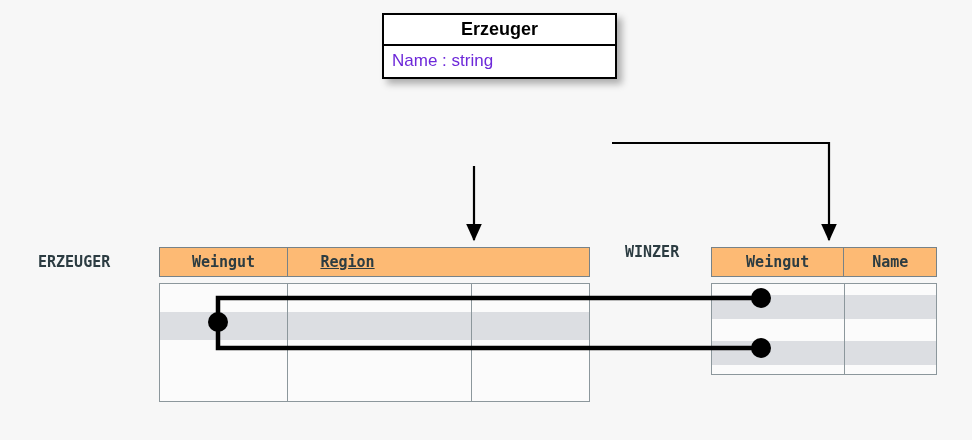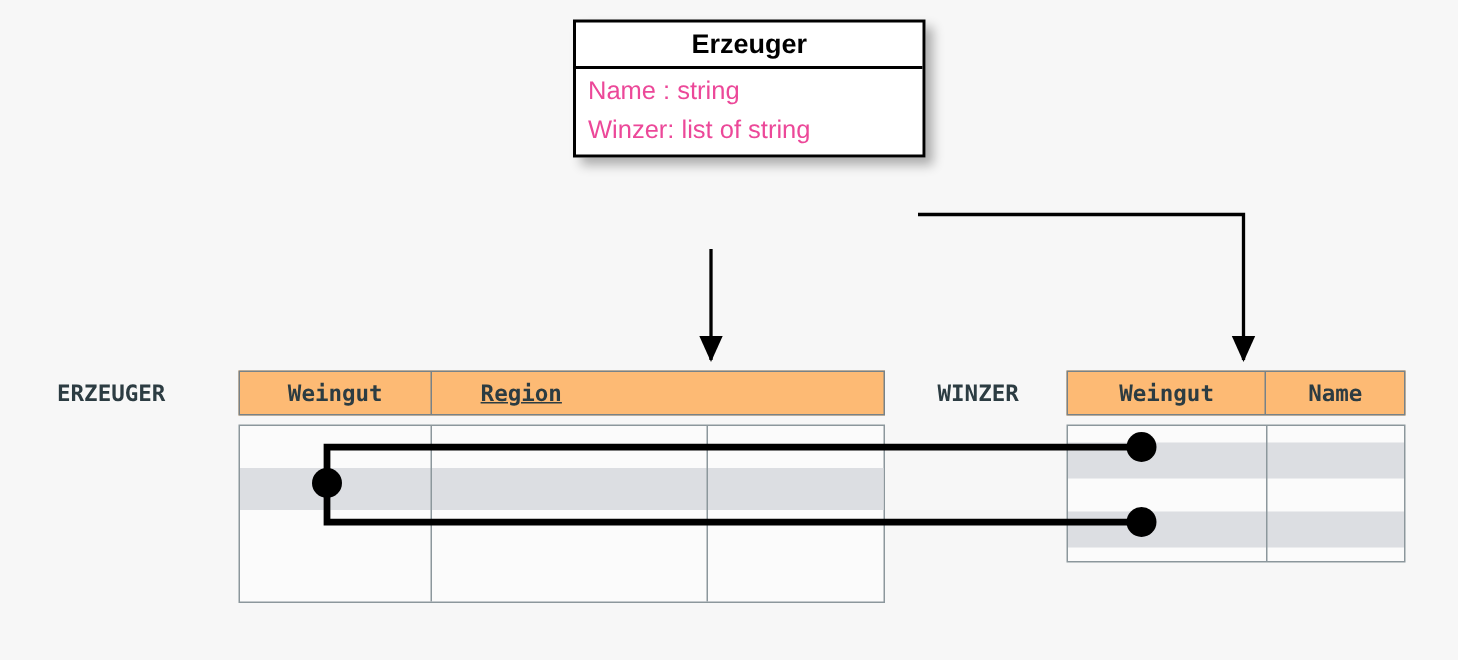--- a/index.html
+++ b/index.html
@@ -45,37 +45,37 @@
     color: #000;
     font-family: "Liberation Sans", sans-serif;
   }
   .uml-attrs {
     padding: 2px 0 3px 0;
   }
   .uml-attr {
     font-size: 17px;
     line-height: 26px;
     padding-left: 8px;
-    color: #ec4899;
+    color: #6d28d9;
     white-space: nowrap;
     font-family: "Liberation Sans", sans-serif;
   }
 
   
   .tbl-label {
     position: absolute;
     font-family: "DejaVu Sans Mono", monospace;
     font-weight: bold;
     font-size: 15px;
     letter-spacing: 0px;
     color: #2c3c42;
     white-space: nowrap;
   }
   #label-erzeuger { left: 38px; top: 253px; }
-  #label-winzer   { left: 625px; top: 253px; }
+  #label-winzer   { left: 625px; top: 243px; }
 
   
   .hdr-row {
     position: absolute;
     display: flex;
     height: 30px;
     background: #fdba74;
     border: 1px solid #778288;
     box-sizing: border-box;
     z-index: 4;
@@ -126,21 +126,20 @@
 </style>
 </head>
 <body>
 
 <div id="canvas">
 
   <div class="uml-box">
     <div class="uml-title">Erzeuger</div>
     <div class="uml-attrs">
       <div class="uml-attr">Name : string</div>
-      <div class="uml-attr">Winzer: list of string</div>
     </div>
   </div>
 
   <div class="tbl-label" id="label-erzeuger">ERZEUGER</div>
 
   <div class="hdr-row" id="hdr-erzeuger" style="left:159px; top:247px; width:431px;">
     <div class="hdr-cell" style="width:128px;">Weingut</div>
     <div class="hdr-cell" style="width:119px;text-decoration:underline;">Region</div>
   </div>
 

